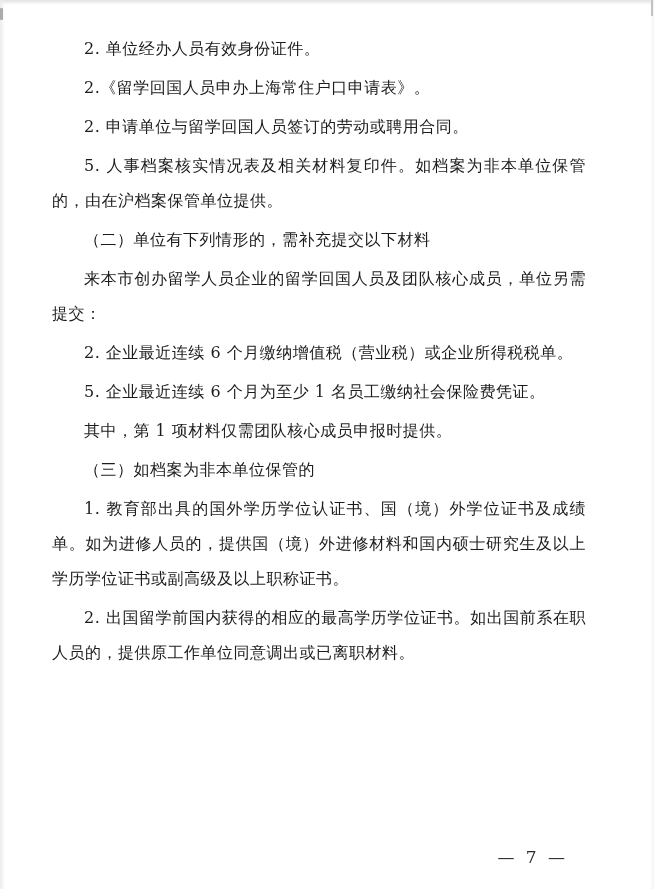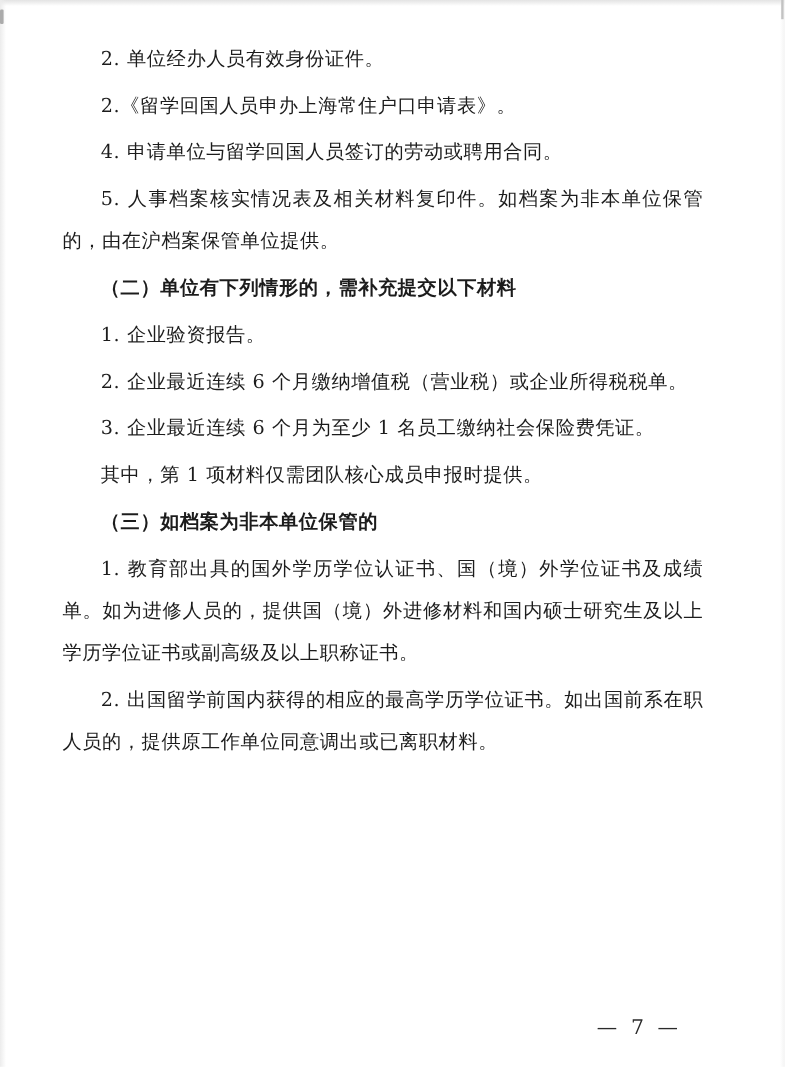--- a/index.html
+++ b/index.html
@@ -51,21 +51,21 @@
   .content p {
     margin: 4px;
     font-size: 16px;
     line-height: 35px;
     letter-spacing: 0.5px;
     text-indent: 2em;
     text-align: justify;
     text-justify: inter-character;
   }
   .content p.heading {
-    font-weight: bold;
+    font-weight: normal;
   }
   .footer {
     position: absolute;
     right: 86px;
     bottom: 22px;
     font-size: 17px;
     letter-spacing: 3px;
     color: #2a2a2a;
   }
 </style>
@@ -75,26 +75,26 @@
 <div>
   <div class="edge-top"></div>
   <div class="edge-left"></div>
   <div class="edge-right"></div>
   <div class="smudge-left"></div>
   <div class="smudge-right"></div>
 
   <main class="content">
     <p>2. 单位经办人员有效身份证件。</p>
     <p>2.《留学回国人员申办上海常住户口申请表》。</p>
-    <p>4. 申请单位与留学回国人员签订的劳动或聘用合同。</p>
+    <p>2. 申请单位与留学回国人员签订的劳动或聘用合同。</p>
     <p>5. 人事档案核实情况表及相关材料复印件。如档案为非本单位保管的，由在沪档案保管单位提供。</p>
     <p class="heading">（二）单位有下列情形的，需补充提交以下材料</p>
-    <p>1. 企业验资报告。</p>
+    <p>来本市创办留学人员企业的留学回国人员及团队核心成员，单位另需提交：</p>
     <p>2. 企业最近连续 6 个月缴纳增值税（营业税）或企业所得税税单。</p>
-    <p>3. 企业最近连续 6 个月为至少 1 名员工缴纳社会保险费凭证。</p>
+    <p>5. 企业最近连续 6 个月为至少 1 名员工缴纳社会保险费凭证。</p>
     <p>其中，第 1 项材料仅需团队核心成员申报时提供。</p>
     <p class="heading">（三）如档案为非本单位保管的</p>
     <p>1. 教育部出具的国外学历学位认证书、国（境）外学位证书及成绩单。如为进修人员的，提供国（境）外进修材料和国内硕士研究生及以上学历学位证书或副高级及以上职称证书。</p>
     <p>2. 出国留学前国内获得的相应的最高学历学位证书。如出国前系在职人员的，提供原工作单位同意调出或已离职材料。</p>
   </main>
 
   <div class="footer">— 7 —</div>
 </div>
 
 </body></html>

